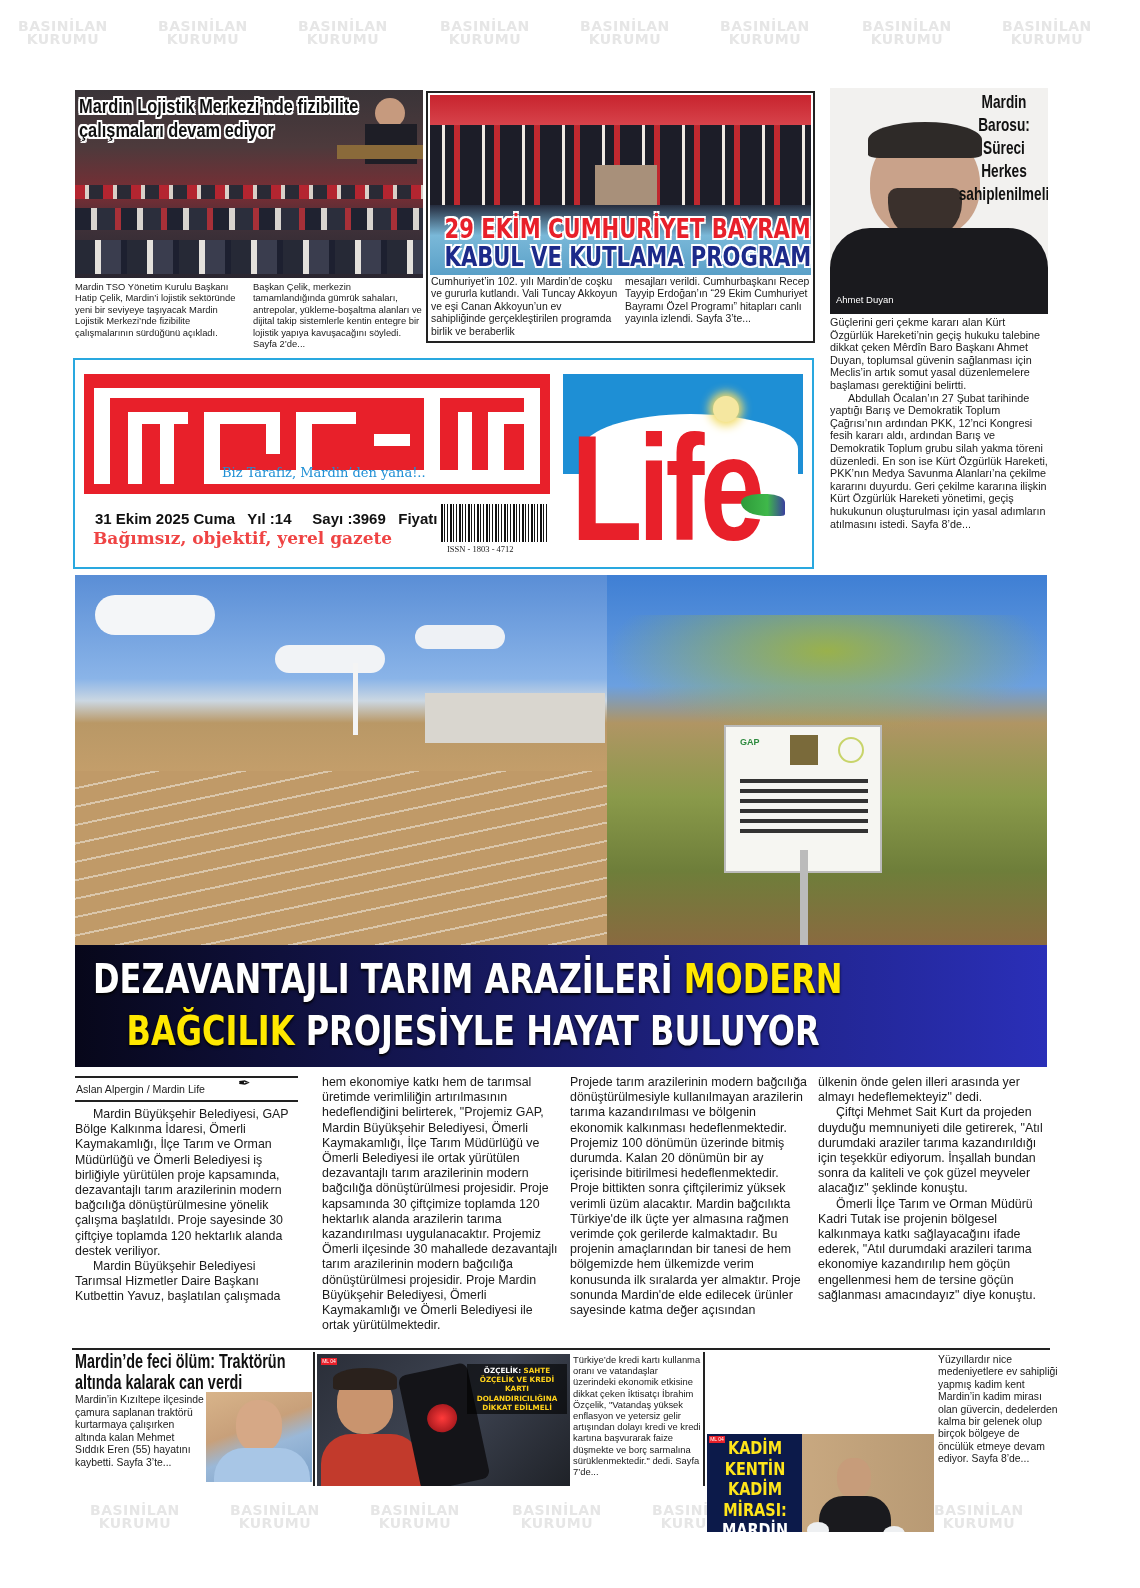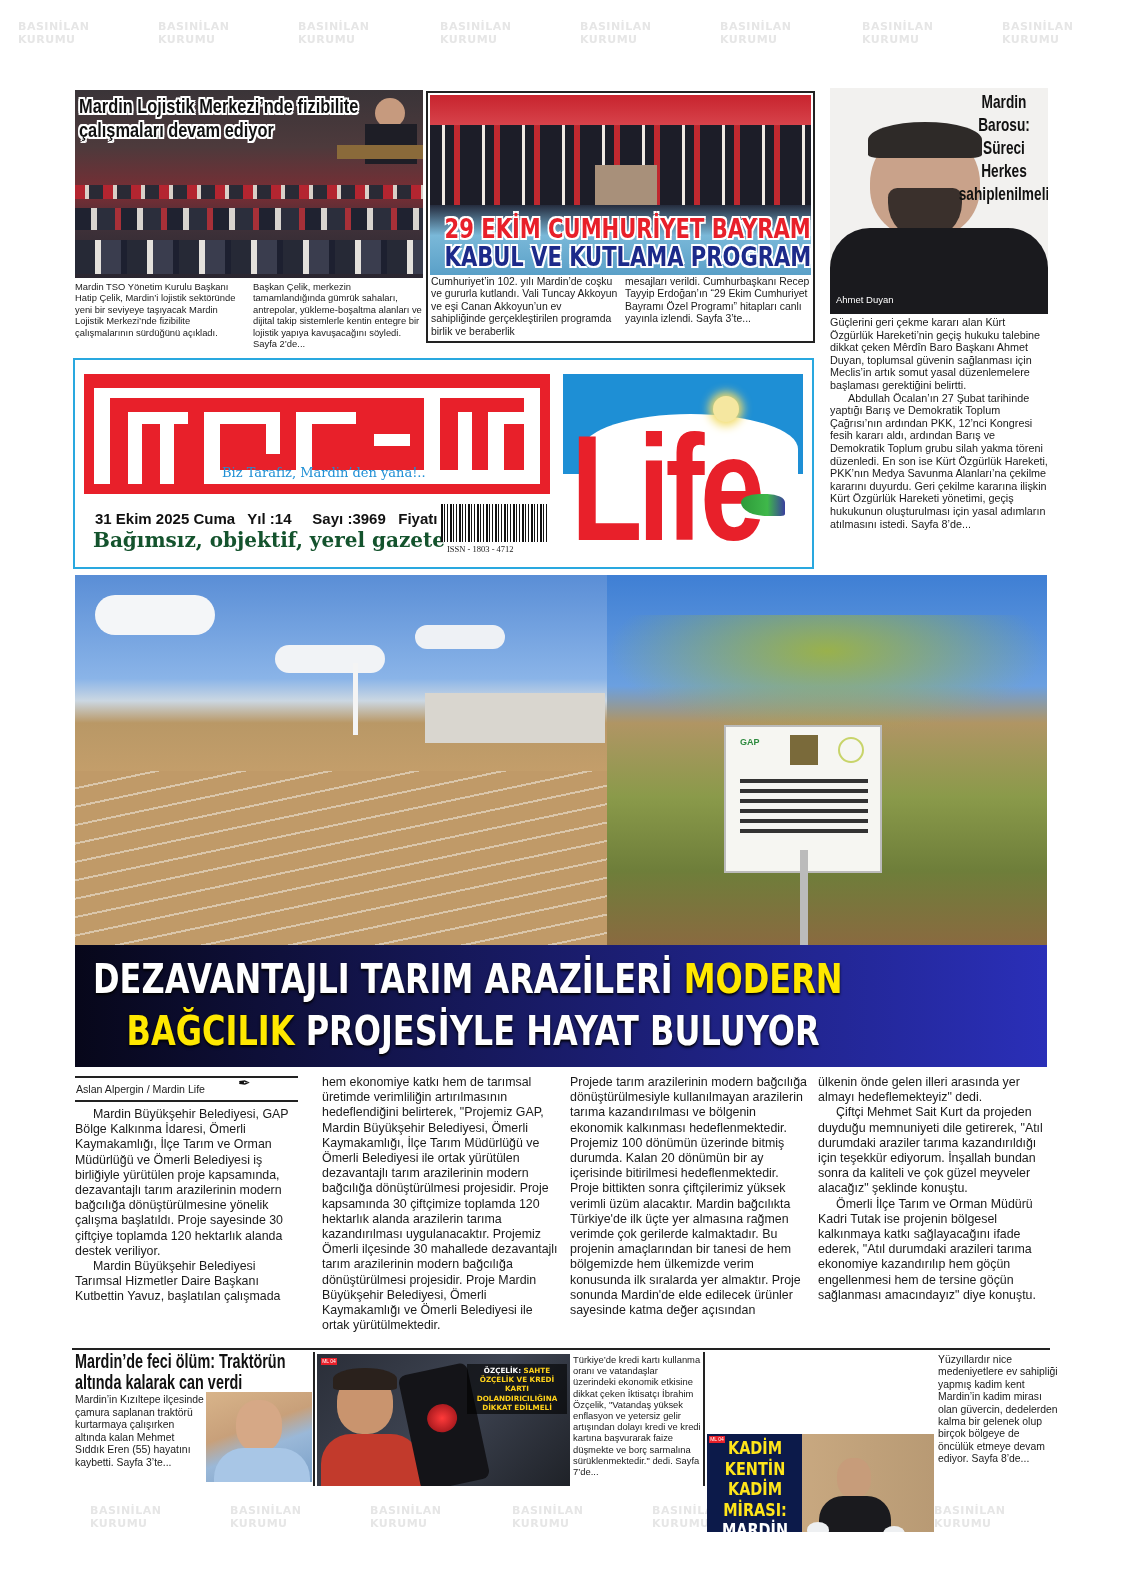--- a/index.html
+++ b/index.html
@@ -1,19 +1,19 @@
 <!DOCTYPE html>
 <html><head>
 <meta charset="utf-8">
 <style>
 *{box-sizing:border-box;margin:0;padding:0}
 html,body{width:1140px;height:1588px;background:#fff;overflow:hidden}
 body{position:relative;font-family:"Liberation Sans",sans-serif;color:#111}
 .abs{position:absolute}
-.wm{position:absolute;font-family:"DejaVu Sans",sans-serif;font-weight:bold;font-size:11px;color:#e6e6e6;line-height:13px;letter-spacing:0.5px}
+.wm{position:absolute;font-family:"DejaVu Sans",sans-serif;font-weight:bold;font-size:14px;color:#e6e6e6;text-align:center;line-height:13px;letter-spacing:0.5px}
 .cond{font-family:"Liberation Sans",sans-serif;font-weight:bold;transform-origin:left top}
 .body-text{font-size:12.4px;line-height:15.2px;color:#1a1a1a}
 .small-text{font-size:10.6px;line-height:12.6px;color:#1a1a1a}
 .indent{text-indent:18px}
 .photo{overflow:hidden}
 </style>
 </head>
 <body>
 
 <div>
@@ -156,21 +156,21 @@
     <div class="abs" style="left:136px;top:96px;width:304px;height:14px;background:#fff"></div>
     <div class="abs" style="left:138px;top:91px;font-family:'DejaVu Serif',serif;font-weight:normal;font-size:13px;color:#1e8fd5;white-space:nowrap">Biz Tarafız, Mardin’den yana!..</div>
   </div>
 
   <div class="abs" style="left:20px;top:150px;font-size:15px;font-weight:bold;white-space:nowrap;color:#111">
     <span>31 Ekim 2025 Cuma</span>&nbsp;&nbsp;
     <span>Yıl :14</span>&nbsp;&nbsp;&nbsp;&nbsp;
     <span>Sayı :3969</span>&nbsp;&nbsp;
     <span>Fiyatı : 10 TL</span>
   </div>
-  <div class="abs" style="left:18px;top:168px;font-family:'DejaVu Serif',serif;font-weight:bold;font-size:20px;color:#14532d;white-space:nowrap">Bağımsız, objektif, yerel gazete</div>
+  <div class="abs" style="left:18px;top:168px;font-family:'DejaVu Serif',serif;font-weight:bold;font-size:17px;color:#ef4444;white-space:nowrap">Bağımsız, objektif, yerel gazete</div>
 
   <div class="abs" style="left:366px;top:144px;width:108px;height:38px;background:repeating-linear-gradient(90deg,#111 0 2px,#fff 2px 3px,#111 3px 4px,#fff 4px 6px,#111 6px 7px,#fff 7px 9px)"></div>
   <div class="abs" style="left:372px;top:184px;font-family:Liberation Serif, serif;font-size:8.5px;color:#222;white-space:nowrap">ISSN - 1803 - 4712</div>
 
   <div class="abs photo" style="left:488px;top:14px;width:240px;height:178px">
     <div class="abs" style="left:0;top:0;width:240px;height:100px;background:#1e8fd5"></div>
     <div class="abs" style="left:20px;top:40px;width:215px;height:70px;background:#fff;border-radius:60% 60% 0 0"></div>
     <div class="abs" style="left:150px;top:22px;width:26px;height:26px;border-radius:50%;background:#f5e7a0;box-shadow:0 0 10px 4px #f2dc6a"></div>
     <div class="abs" style="left:8px;top:44px;font-family:'Liberation Sans',sans-serif;font-weight:bold;font-size:150px;line-height:140px;letter-spacing:-6px;color:#e8202a;transform:scaleX(0.78);transform-origin:left top;white-space:nowrap">Life</div>
     <div class="abs" style="left:178px;top:120px;width:44px;height:22px;border-radius:40% 40% 10% 60%;background:linear-gradient(90deg,#2e9a3a,#3fb84a 60%,#3a3f9e)"></div>

